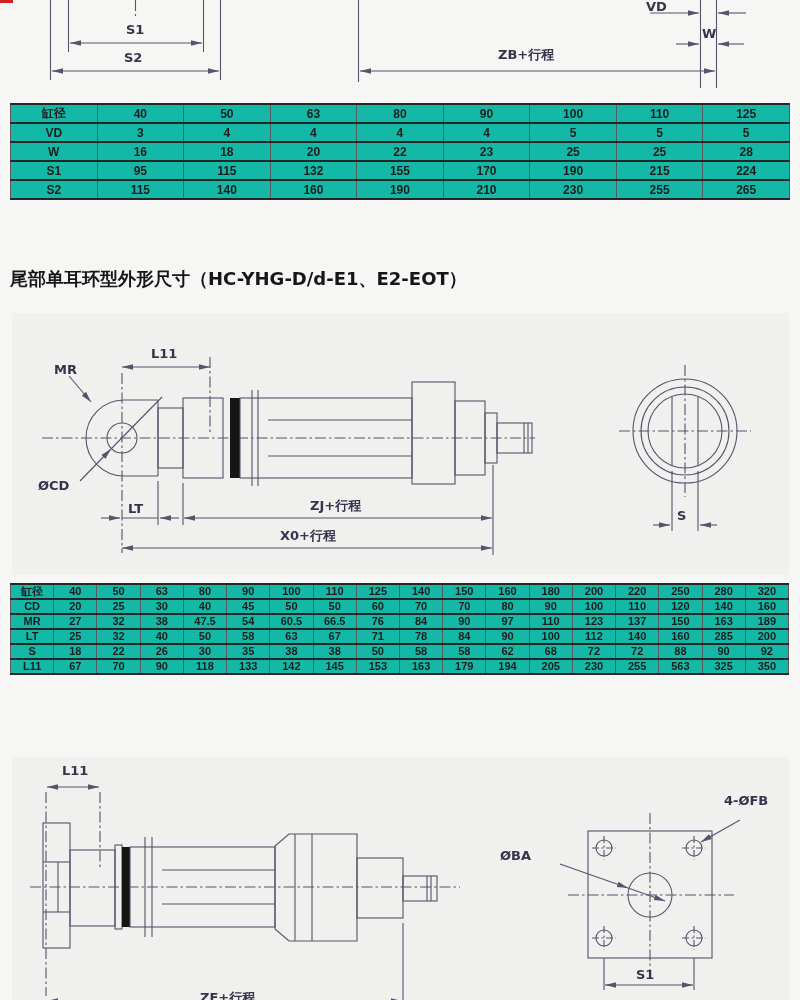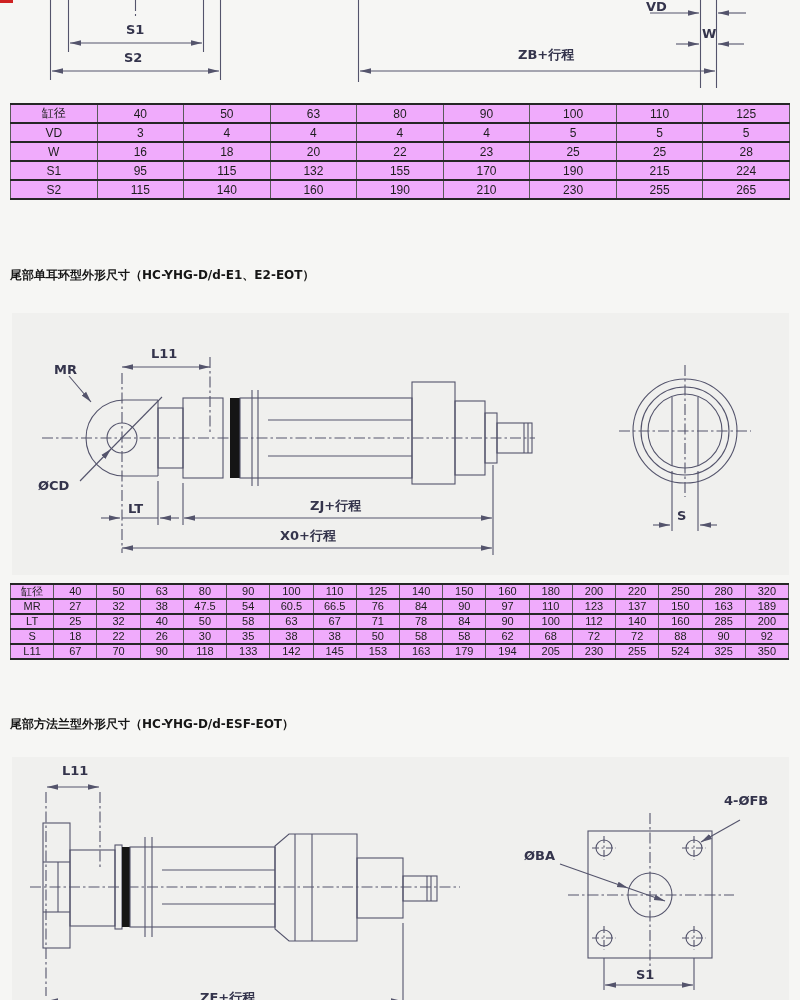--- a/index.html
+++ b/index.html
@@ -14,24 +14,24 @@
   .ln .dd{stroke-dasharray:11 3 2.5 3;}
   .ln .dd2{stroke-dasharray:7 2.5 2 2.5;}
   .ln .solid{fill:#151515;stroke:none;}
   .panel{position:absolute;left:12px;width:777px;background:#f0f0ee;overflow:hidden;}
   .dim-label{
     position:absolute;font-family:"DejaVu Sans",sans-serif;font-weight:bold;
     font-size:13px;color:#34344c;white-space:nowrap;line-height:1;
   }
   .section-title{
     position:absolute;left:10px;font-family:"DejaVu Sans",sans-serif;
-    font-size:12px;font-weight:bold;color:#161616;white-space:nowrap;text-align:right;
+    font-size:18px;font-weight:bold;color:#161616;white-space:nowrap;text-align:right;
   }
   .tbl-wrap{position:absolute;left:10px;}
-  table{border-collapse:collapse;table-layout:fixed;width:100%;background:#f0abfc;}
+  table{border-collapse:collapse;table-layout:fixed;width:100%;background:#14b8a6;font-weight:bold;}
   td{
     text-align:center;vertical-align:middle;color:#1d1d1d;padding:0;
     border-left:1px solid #5a5a5a;border-right:1px solid #5a5a5a;
     border-top:2px solid #262626;border-bottom:2px solid #262626;
   }
   .t1 td{height:17px;font-size:12px;}
   .t2 td{height:13px;font-size:11px;line-height:13px;}
 </style>
 </head>
 <body>
@@ -61,21 +61,21 @@
       <line x1="676" y1="44" x2="699" y2="44" marker-end="url(#a0)"></line>
       <line x1="744" y1="44" x2="718" y2="44" marker-end="url(#a0)"></line>
       <line x1="358.5" y1="0" x2="358.5" y2="82"></line>
       <line x1="360" y1="71" x2="715" y2="71" marker-start="url(#a0)" marker-end="url(#a0)"></line>
     </g>
   </svg>
   <span class="dim-label" style="left:126px;top:23px;">S1</span>
   <span class="dim-label" style="left:124px;top:51px;">S2</span>
   <span class="dim-label" style="left:646px;top:0px;">VD</span>
   <span class="dim-label" style="left:702px;top:27px;">W</span>
-  <span class="dim-label" style="left:498px;top:48px;margin-left:20px;">ZB+行程</span>
+  <span class="dim-label" style="left:498px;top:48px;">ZB+行程</span>
 
   <div class="tbl-wrap" style="top:103px;width:780px;">
     <table class="t1">
       <tbody>
           <tr>
             <td>缸径</td>
             <td>40</td>
             <td>50</td>
             <td>63</td>
             <td>80</td>
@@ -219,20 +219,40 @@
             <td>150</td>
             <td>160</td>
             <td>180</td>
             <td>200</td>
             <td>220</td>
             <td>250</td>
             <td>280</td>
             <td>320</td>
           </tr>
           <tr>
+            <td>CD</td>
+            <td>20</td>
+            <td>25</td>
+            <td>30</td>
+            <td>40</td>
+            <td>45</td>
+            <td>50</td>
+            <td>50</td>
+            <td>60</td>
+            <td>70</td>
+            <td>70</td>
+            <td>80</td>
+            <td>90</td>
+            <td>100</td>
+            <td>110</td>
+            <td>120</td>
+            <td>140</td>
+            <td>160</td>
+          </tr>
+          <tr>
             <td>MR</td>
             <td>27</td>
             <td>32</td>
             <td>38</td>
             <td>47.5</td>
             <td>54</td>
             <td>60.5</td>
             <td>66.5</td>
             <td>76</td>
             <td>84</td>
@@ -294,29 +314,28 @@
             <td>133</td>
             <td>142</td>
             <td>145</td>
             <td>153</td>
             <td>163</td>
             <td>179</td>
             <td>194</td>
             <td>205</td>
             <td>230</td>
             <td>255</td>
-            <td>524</td>
+            <td>563</td>
             <td>325</td>
             <td>350</td>
           </tr>
         </tbody>
     </table>
   </div>
 
-  <div class="section-title" style="top:716px;">尾部方法兰型外形尺寸（HC-YHG-D/d-ESF-EOT）</div>
 
   <div class="panel" style="top:757px;height:243px;">
     <svg width="777" height="243">
       <defs>
         <marker id="a2" viewBox="0 0 10 6" markerWidth="11" markerHeight="7" refX="10" refY="3" orient="auto-start-reverse" markerUnits="userSpaceOnUse">
           <path d="M0,0.4 L10,3 L0,5.6 Z" fill="#54546c" stroke="none"></path>
         </marker>
       </defs>
       <g class="ln">
         <line class="dd" x1="18" y1="130" x2="448" y2="130"></line>
@@ -369,19 +388,19 @@
         <line x1="592" y1="201" x2="592" y2="233"></line>
         <line x1="682" y1="201" x2="682" y2="233"></line>
         <line x1="593" y1="228" x2="681" y2="228" marker-start="url(#a2)" marker-end="url(#a2)"></line>
 
         <line x1="548" y1="107" x2="616" y2="131" marker-end="url(#a2)"></line>
         <line x1="616" y1="131" x2="653" y2="144" marker-end="url(#a2)"></line>
         <line x1="728" y1="63" x2="689" y2="85" marker-end="url(#a2)"></line>
       </g>
     </svg>
     <span class="dim-label" style="left:50px;top:7px;">L11</span>
-    <span class="dim-label" style="left:512px;top:92px;">ØBA</span>
+    <span class="dim-label" style="left:488px;top:92px;">ØBA</span>
     <span class="dim-label" style="left:712px;top:37px;">4-ØFB</span>
     <span class="dim-label" style="left:624px;top:211px;">S1</span>
     <span class="dim-label" style="left:188px;top:234px;">ZF+行程</span>
   </div>
 
 </div>
 
 </body></html>

